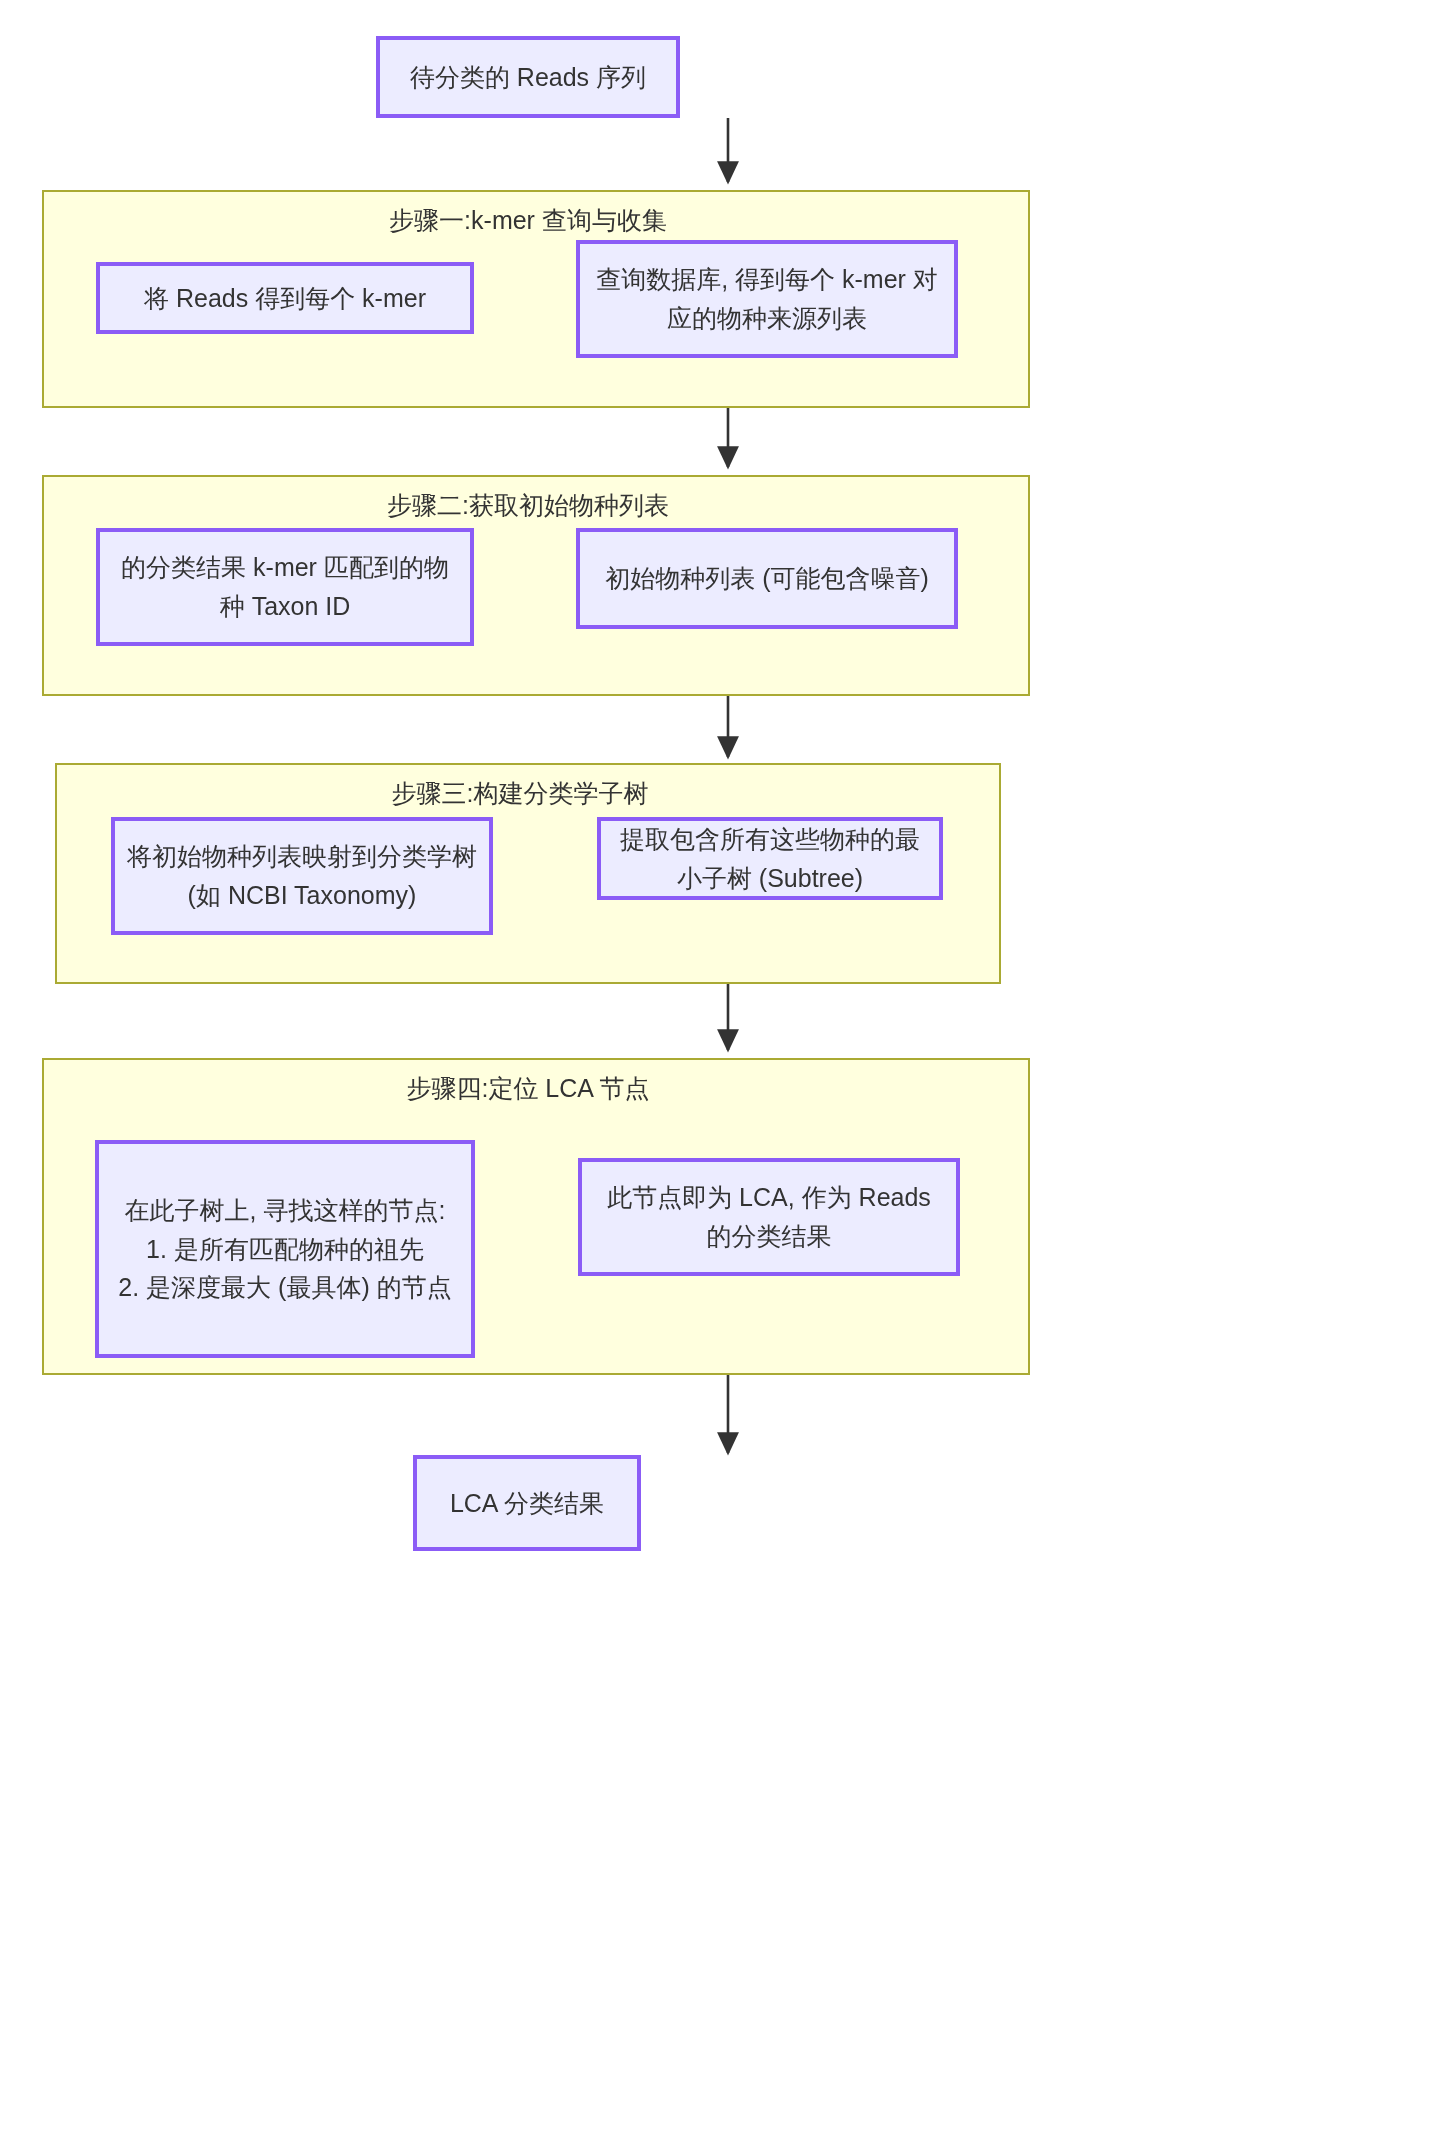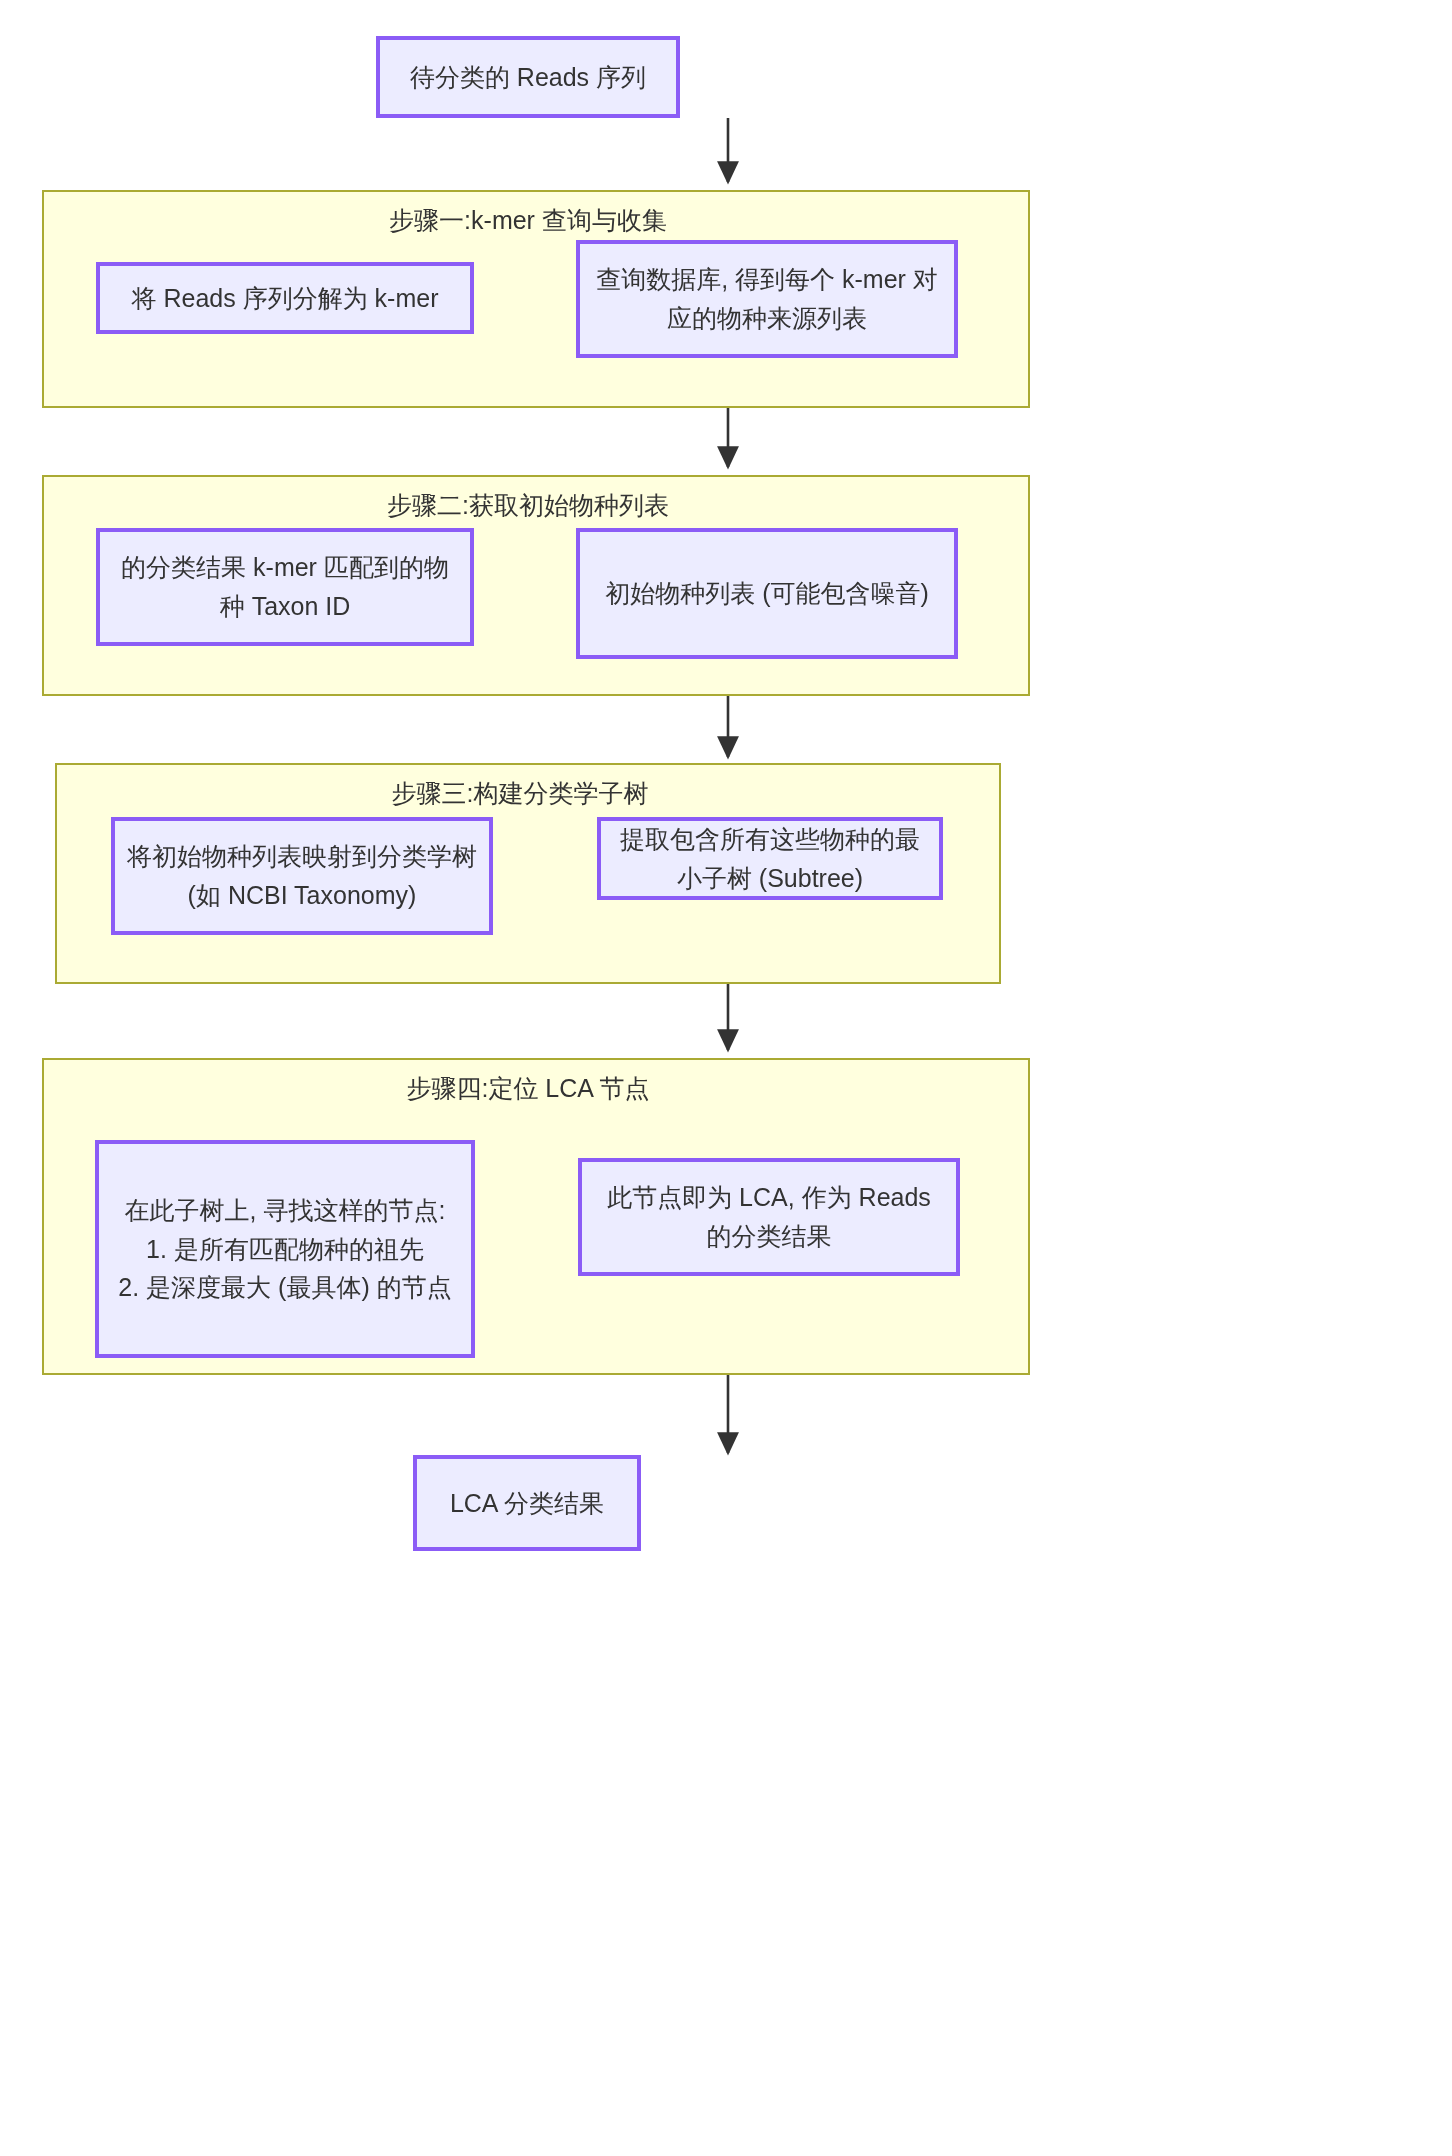--- a/index.html
+++ b/index.html
@@ -106,33 +106,33 @@
   </svg>
 
   <div class="node" style="left:376px; top:36px; width:304px; height:82px;">
     <span>待分类的 Reads 序列</span>
   </div>
 
   <div class="subgraph" style="left:42px; top:190px; width:988px; height:218px;">
     <div class="subgraph-title">步骤一:k-mer 查询与收集</div>
   </div>
   <div class="node" style="left:96px; top:262px; width:378px; height:72px;">
-    <span>将 Reads 序列分解为 k-mer</span>
+    <span>将 Reads 得到每个 k-mer</span>
   </div>
   <div class="node" style="left:576px; top:240px; width:382px; height:118px;">
     <span>查询数据库, 得到每个 k-mer 对应的物种来源列表</span>
   </div>
 
   <div class="subgraph" style="left:42px; top:475px; width:988px; height:221px;">
     <div class="subgraph-title">步骤二:获取初始物种列表</div>
   </div>
   <div class="node" style="left:96px; top:528px; width:378px; height:118px;">
     <span>的分类结果 k-mer 匹配到的物种 Taxon ID</span>
   </div>
-  <div class="node" style="left:576px; top:528px; width:382px; height:131px;">
+  <div class="node" style="left:576px; top:528px; width:382px; height:101px;">
     <span>初始物种列表 (可能包含噪音)</span>
   </div>
 
   <div class="subgraph" style="left:55px; top:763px; width:946px; height:221px;">
     <div class="subgraph-title">步骤三:构建分类学子树</div>
   </div>
   <div class="node" style="left:111px; top:817px; width:382px; height:118px;">
     <span>将初始物种列表映射到分类学树 (如 NCBI Taxonomy)</span>
   </div>
   <div class="node" style="left:597px; top:817px; width:346px; height:83px;">

